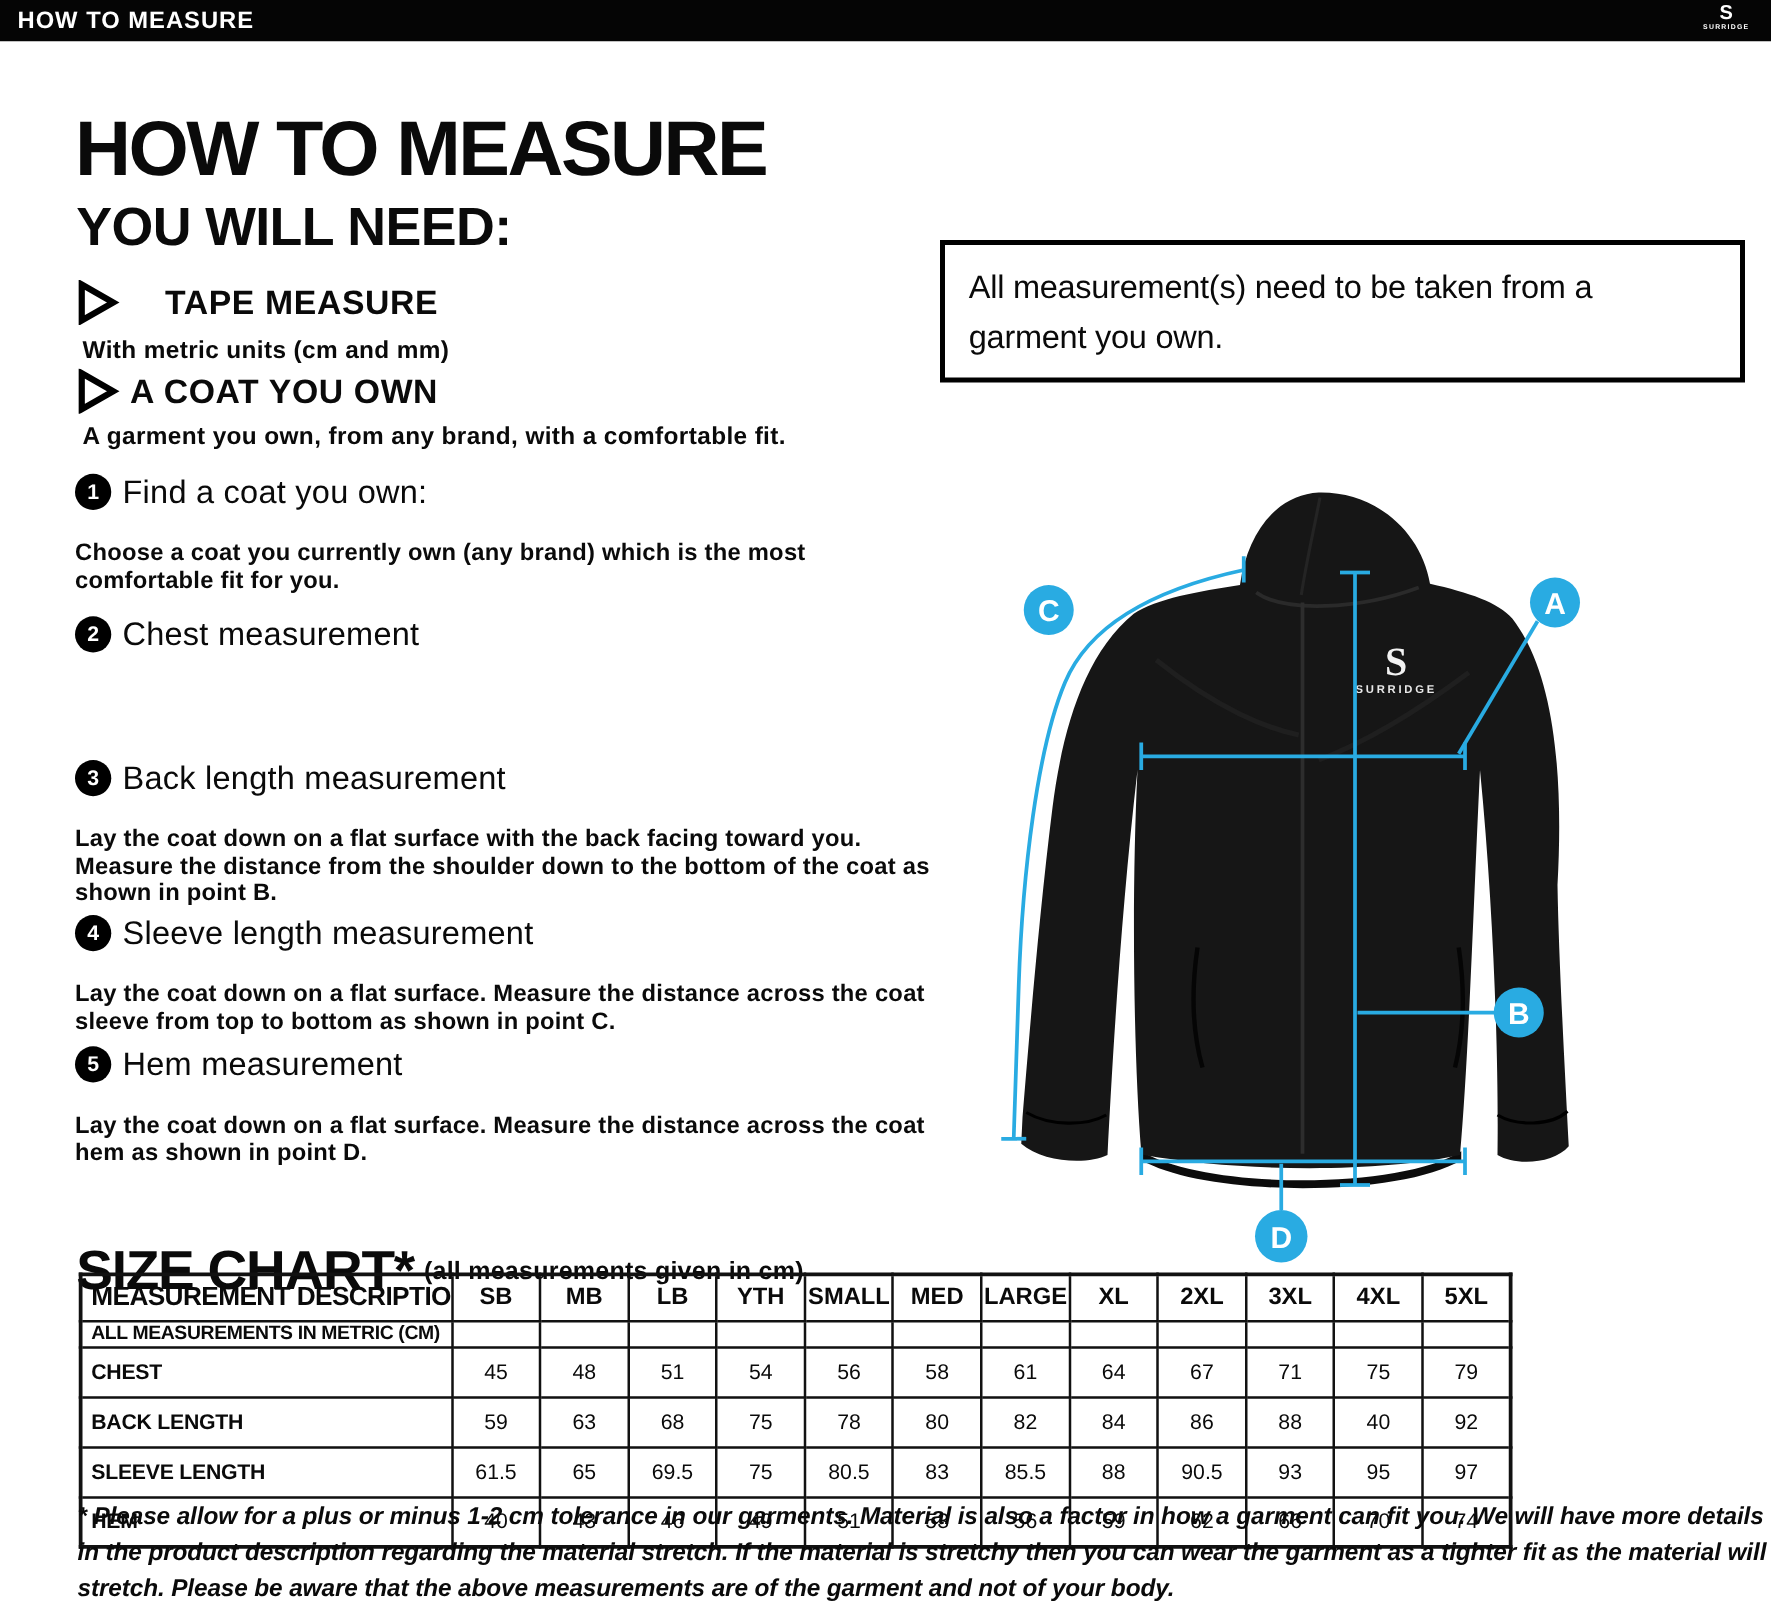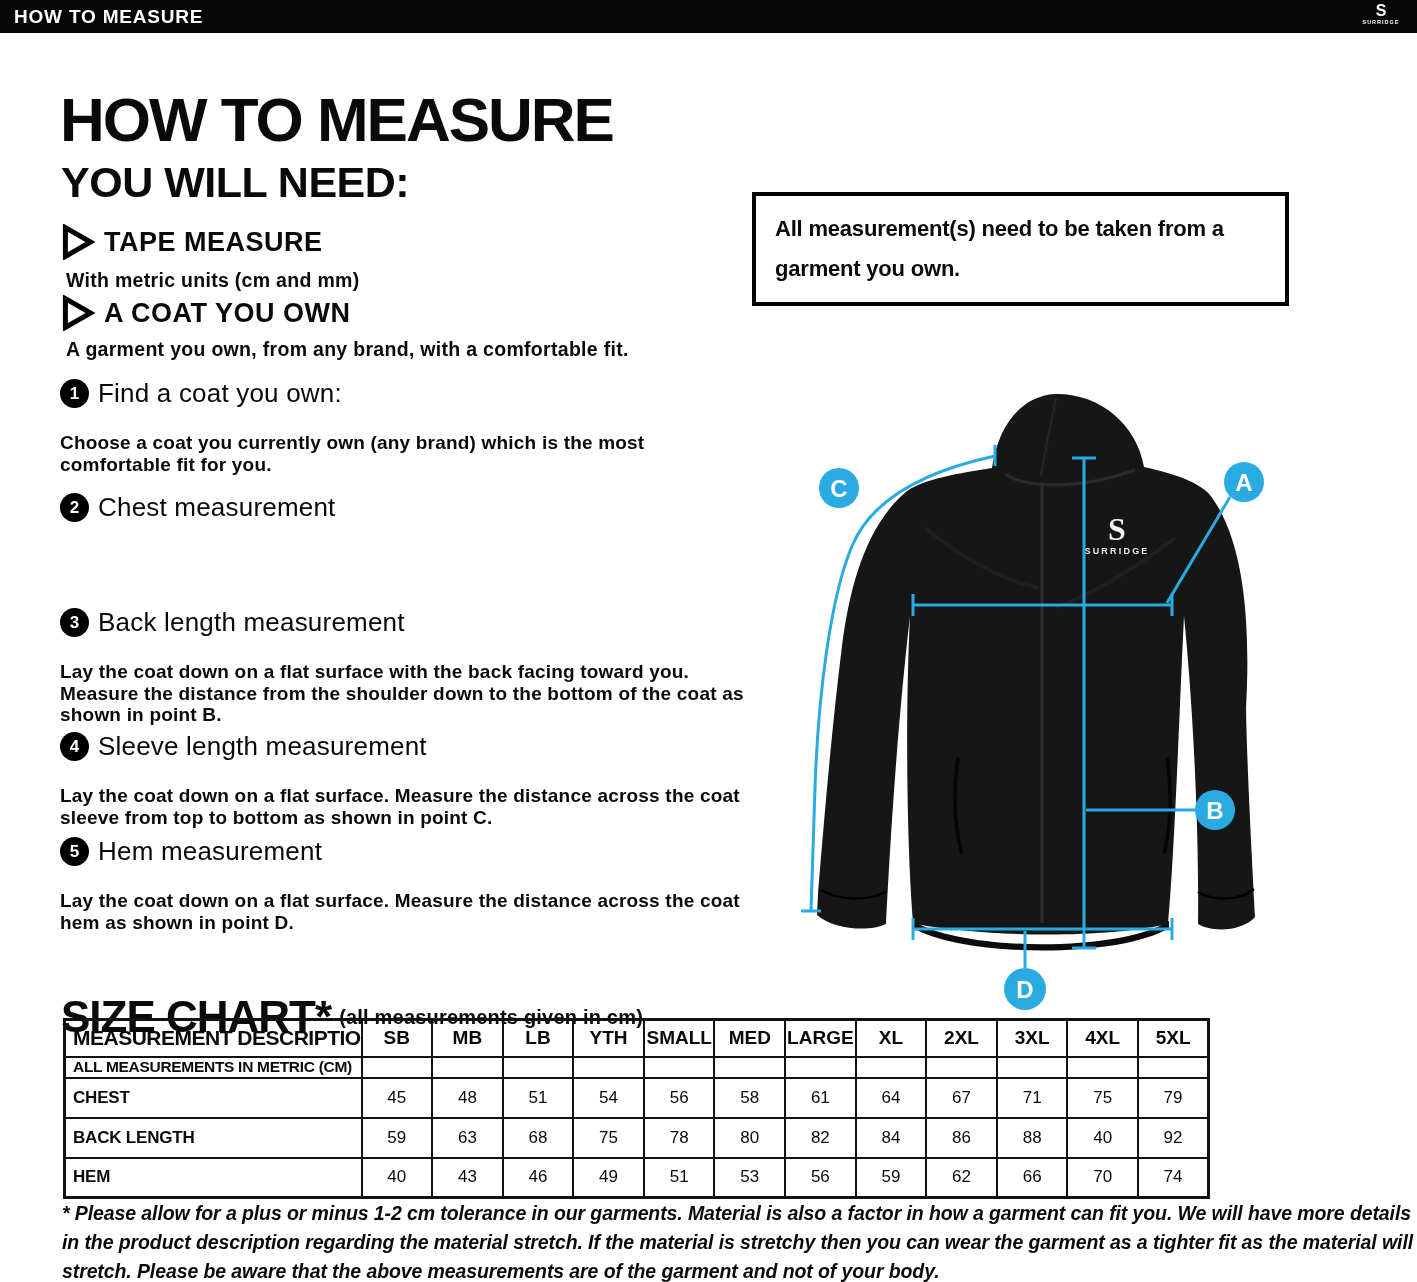--- a/index.html
+++ b/index.html
@@ -22,22 +22,22 @@
   .need .tri { width:36px; height:36px; margin-right:8px; flex:none; }
   .need .lbl { font-size:27px; font-weight:bold; letter-spacing:.5px; white-space:nowrap; }
   .need-detail { position:absolute; left:66px; font-size:19.5px; font-weight:bold; letter-spacing:.3px; white-space:nowrap; }
   .step { position:absolute; left:60px; width:690px; }
   .step-head { display:flex; align-items:center; }
   .step-num { width:29px; height:29px; border-radius:50%; background:#000; color:#fff;
     font-size:17px; font-weight:bold; text-align:center; line-height:29px; margin-right:9px; flex:none; }
   .step-title { font-size:26px; font-weight:normal; letter-spacing:.2px; white-space:nowrap; }
   .step-body { margin-top:23px; font-size:19px; font-weight:bold; line-height:21.5px; letter-spacing:.2px; width:685px; }
   
-  .notice { position:absolute; left:752px; top:192px; width:537px; height:114px;
-    border:4px solid #000; padding:13px 19px; font-size:22px; font-weight:bold; line-height:40px; letter-spacing:-.2px; }
+  .notice { position:absolute; left:752px; top:192px; width:644px; height:114px;
+    border:4px solid #000; padding:13px 19px; font-size:26px; font-weight:normal; line-height:40px; letter-spacing:-.2px; }
   
   .diagram { position:absolute; left:755px; top:378px; width:660px; height:660px; }
   
   .sc-head { position:absolute; left:61px; top:968px; display:flex; align-items:center;margin-top:24px; }
   .sc-title { font-size:44px; font-weight:bold; letter-spacing:-1px; }
   .sc-sub { font-size:20px; font-weight:bold; margin-left:8px; letter-spacing:.2px; }
   table.sizes { position:absolute; left:63px; top:1018px; width:1144px;
     border-collapse:collapse; border:3px solid #111; table-layout:fixed; }
   table.sizes th, table.sizes td { border:2px solid #111; overflow:hidden; white-space:nowrap; }
   table.sizes thead th { height:37px; font-size:19px; font-weight:bold; text-align:center; }
@@ -57,21 +57,21 @@
   <span class="topbar-title">HOW TO MEASURE</span>
   <span class="topbar-logo">
     <span class="s">S</span>
     <span class="w">SURRIDGE</span>
   </span>
 </div>
 
 <div class="h1">HOW TO MEASURE</div>
 <div class="h2">YOU WILL NEED:</div>
 
-<div class="need" style="top:224px;">
+<div class="need" style="top:224px;gap:28px;">
   <svg class="tri" viewBox="0 0 38 40">
     <polygon points="5,4 33,20 5,36" fill="#fff" stroke="#000" stroke-width="5.5" stroke-linejoin="miter"></polygon>
   </svg>
   <span class="lbl">TAPE MEASURE</span>
 </div>
 <div class="need-detail" style="top:269px;">With metric units (cm and mm)</div>
 
 <div class="need" style="top:295px;">
   <svg class="tri" viewBox="0 0 38 40">
     <polygon points="5,4 33,20 5,36" fill="#fff" stroke="#000" stroke-width="5.5" stroke-linejoin="miter"></polygon>
@@ -270,20 +270,35 @@
         <td>78</td>
         <td>80</td>
         <td>82</td>
         <td>84</td>
         <td>86</td>
         <td>88</td>
         <td>40</td>
         <td>92</td>
       </tr>
       <tr class="data">
+        <td class="lbl">SLEEVE LENGTH</td>
+        <td>61.5</td>
+        <td>65</td>
+        <td>69.5</td>
+        <td>75</td>
+        <td>80.5</td>
+        <td>83</td>
+        <td>85.5</td>
+        <td>88</td>
+        <td>90.5</td>
+        <td>93</td>
+        <td>95</td>
+        <td>97</td>
+      </tr>
+      <tr class="data">
         <td class="lbl">HEM</td>
         <td>40</td>
         <td>43</td>
         <td>46</td>
         <td>49</td>
         <td>51</td>
         <td>53</td>
         <td>56</td>
         <td>59</td>
         <td>62</td>

